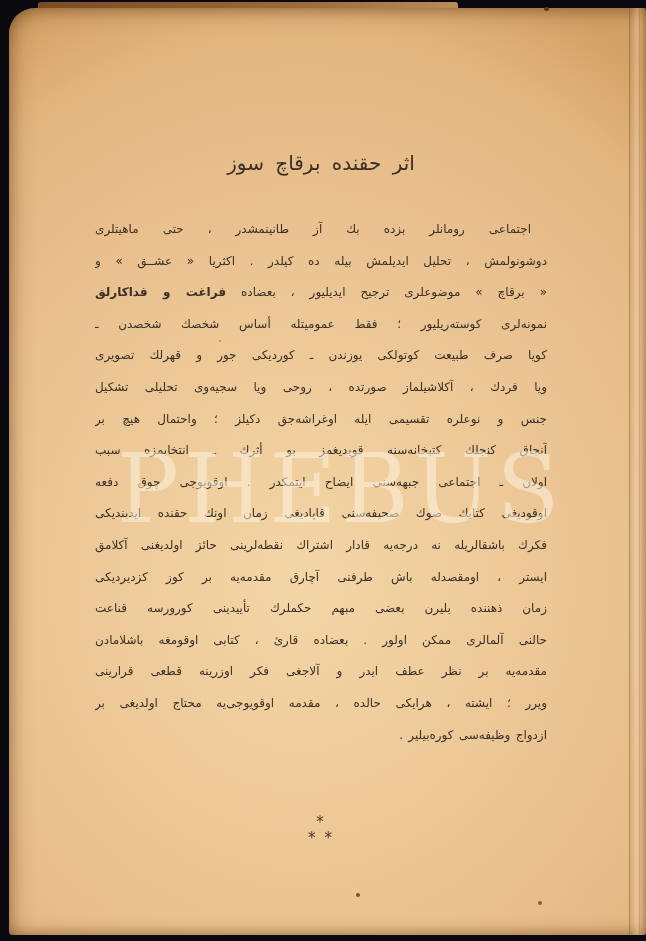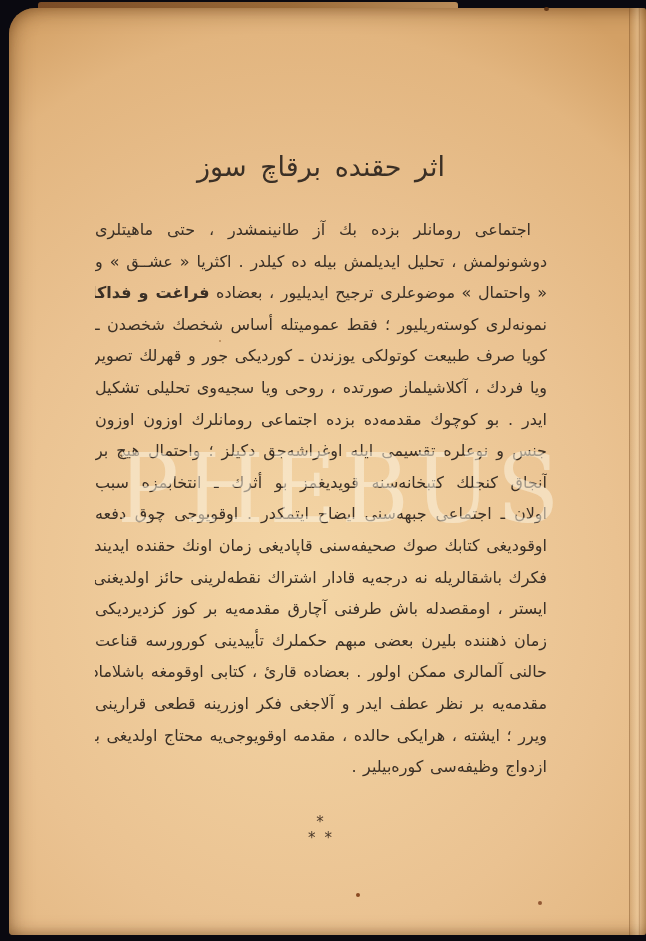--- a/index.html
+++ b/index.html
@@ -33,28 +33,28 @@
     border-left:1px solid rgba(118,74,34,.32);
   }
   .fore-edge-line{
     position:absolute;right:6px;top:0;width:1px;height:100%;
     background:rgba(118,74,34,.20);
   }
 
   .title{
     position:absolute;left:86px;top:143px;width:452px;
     direction:rtl;text-align:center;
-    font-size:27px;color:var(--ink);font-weight:400;
+    font-size:20px;color:var(--ink);font-weight:400;
     word-spacing:5px;letter-spacing:.5px;
   }
 
   .body-text{
     position:absolute;left:86px;top:206px;width:452px;
     direction:rtl;color:var(--ink);
-    font-size:16px;
+    font-size:12px;
   }
   .line{
     height:31.6px;line-height:31.6px;overflow:hidden;
     text-align:justify;text-align-last:justify;
     word-spacing:1.5px;white-space:nowrap;
   }
   .line.first{padding-right:16px;}
   .line.last{text-align-last:right;white-space:normal;}
   .line-bold{font-weight:700;letter-spacing:.4px;}
 
@@ -87,25 +87,24 @@
 <div class="paper">
   <div class="fore-edge">
     <div class="fore-edge-line"></div>
   </div>
 
   <h1 class="title">اثر حقنده برقاچ سوز</h1>
 
   <div class="body-text">
       <div class="line first"><span class="line-text">اجتماعی رومانلر بزده بك آز طانينمشدر ، حتی ماهيتلری</span> </div>
       <div class="line"><span class="line-text">دوشونولمش ، تحليل ايديلمش بيله ده كيلدر . اكثريا « عشــق » و</span> </div>
-      <div class="line"><span class="line-text">« واحتمال » موضوعلری ترجيح ايديليور ، بعضاده</span> <span class="line-bold">فراغت و فداكارلق</span></div>
+      <div class="line"><span class="line-text">« برقاچ » موضوعلری ترجيح ايديليور ، بعضاده</span> <span class="line-bold">فراغت و فداكارلق</span></div>
       <div class="line"><span class="line-text">نمونه‌لری كوسته‌ريليور ؛ فقط عموميتله أساس شخصك شخصدن ـ</span> </div>
       <div class="line"><span class="line-text">كويا صرف طبيعت كوتولكی يوزندن ـ كورديكی جور و قهرلك تصويری</span> </div>
       <div class="line"><span class="line-text">ويا فردك ، آكلاشيلماز صورتده ، روحی ويا سجيه‌وی تحليلی تشكيل</span> </div>
-      <div class="line"><span class="line-text">ايدر . بو كوچوك مقدمه‌ده بزده اجتماعی رومانلرك اوزون اوزون</span> </div>
       <div class="line"><span class="line-text">جنس و نوعلره تقسيمی ايله اوغراشه‌جق دكيلز ؛ واحتمال هيچ بر</span> </div>
       <div class="line"><span class="line-text">آنجاق كنجلك كتبخانه‌سنه قويديغمز بو أثرك ـ انتخابمزه سبب</span> </div>
       <div class="line"><span class="line-text">اولان ـ اجتماعی جبهه‌سنی ايضاح ايتمكدر . اوقويوجی چوق دفعه</span> </div>
       <div class="line"><span class="line-text">اوقوديغی كتابك صوك صحيفه‌سنی قاپاديغی زمان اونك حقنده ايدينديكی</span> </div>
       <div class="line"><span class="line-text">فكرك باشقالريله نه درجه‌يه قادار اشتراك نقطه‌لرينی حائز اولديغنی آكلامق</span> </div>
       <div class="line"><span class="line-text">ايستر ، اومقصدله باش طرفنی آچارق مقدمه‌يه بر كوز كزديرديكی</span> </div>
       <div class="line"><span class="line-text">زمان ذهننده بليرن بعضی مبهم حكملرك تأييدينی كورورسه قناعت</span> </div>
       <div class="line"><span class="line-text">حالنی آلمالری ممكن اولور . بعضاده قارئ ، كتابی اوقومغه باشلامادن</span> </div>
       <div class="line"><span class="line-text">مقدمه‌يه بر نظر عطف ايدر و آلاجغی فكر اوزرينه قطعی قرارينی</span> </div>
       <div class="line"><span class="line-text">ويرر ؛ ايشته ، هرايكی حالده ، مقدمه اوقويوجی‌يه محتاج اولديغی بر</span> </div>

